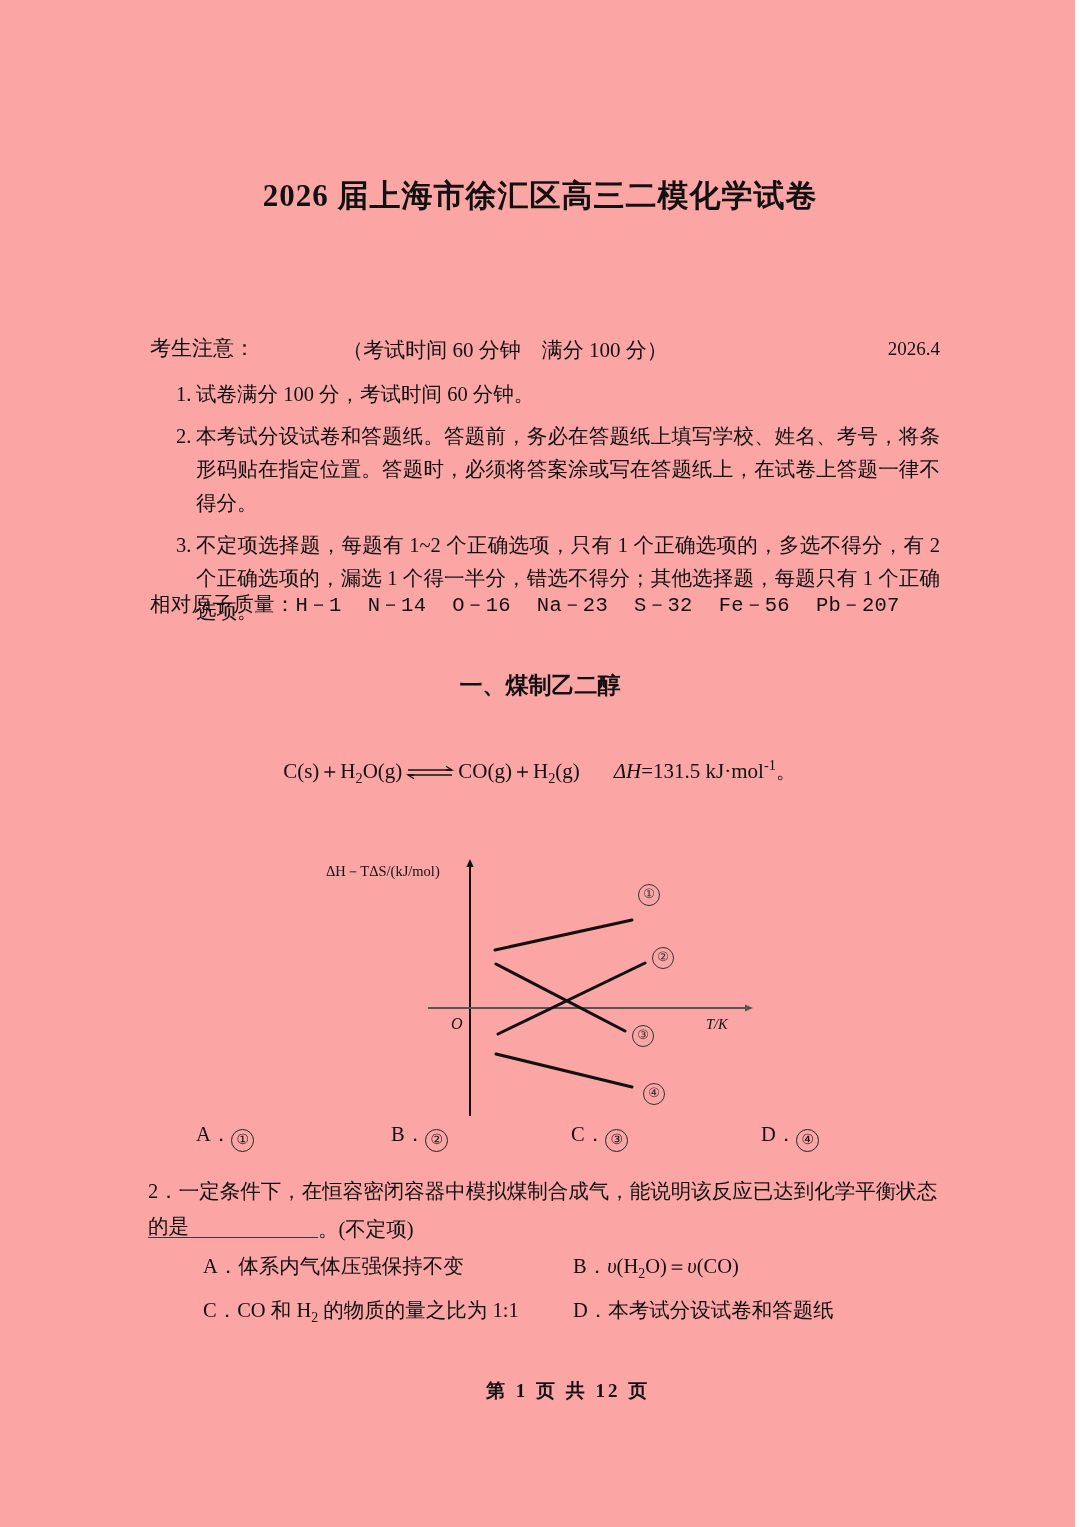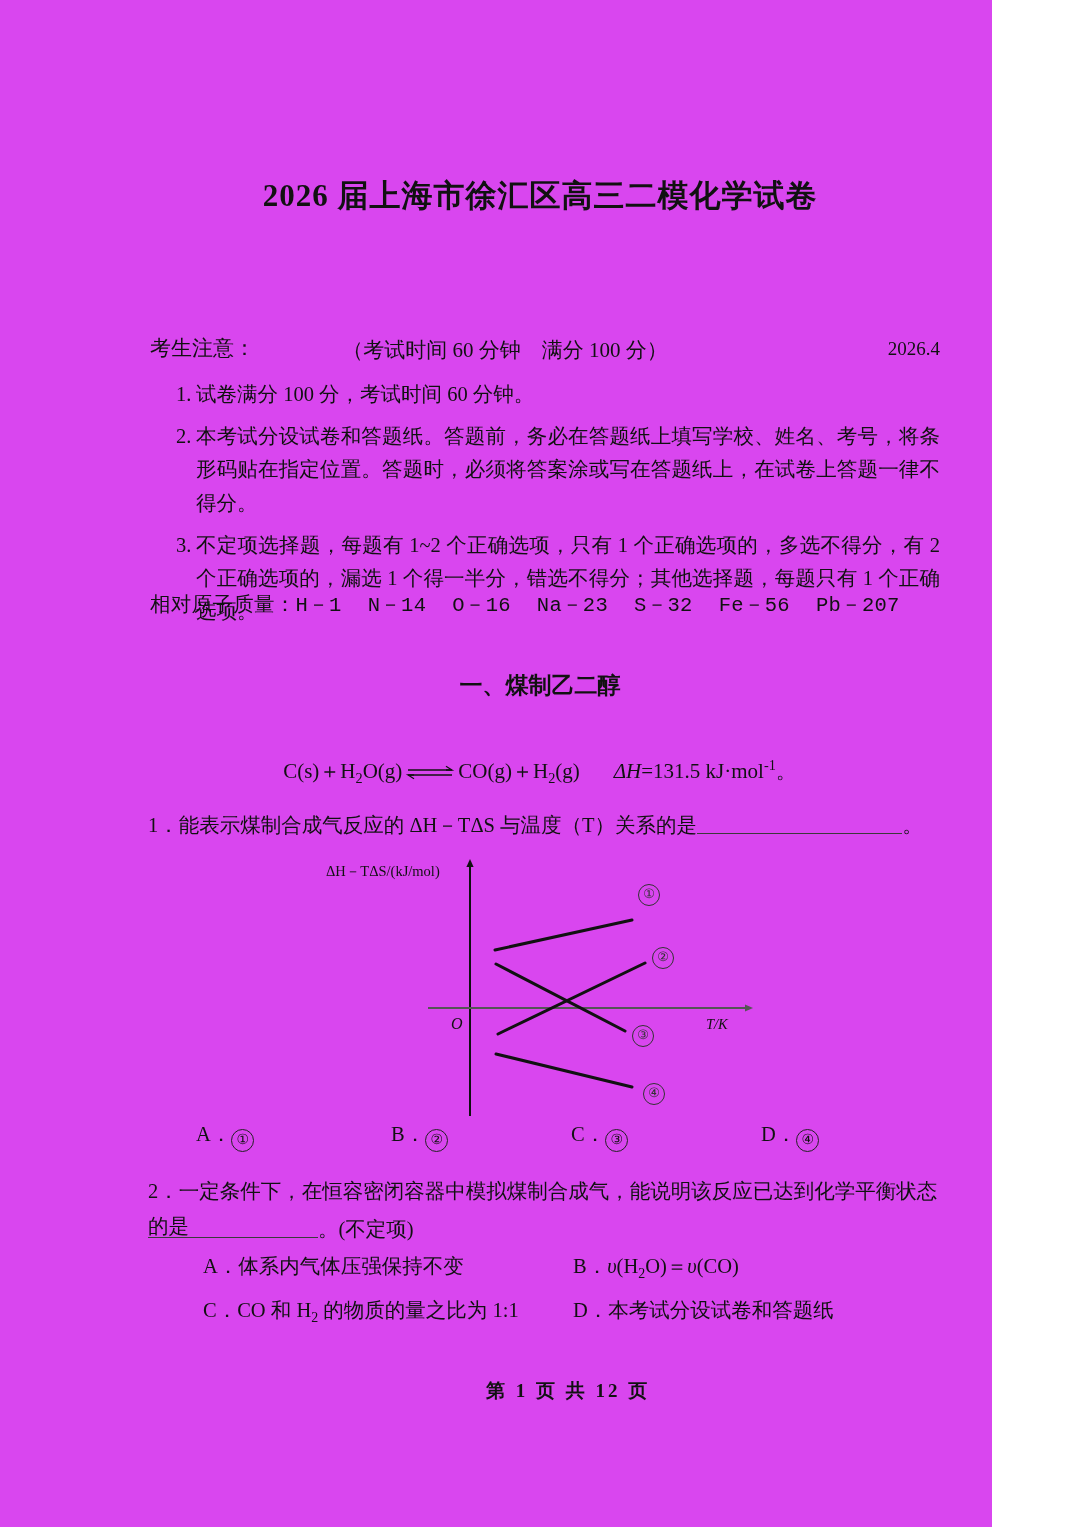--- a/index.html
+++ b/index.html
@@ -10,23 +10,23 @@
   body {
     width: 1080px;
     height: 1527px;
     font-family: "Liberation Serif", "DejaVu Serif", serif;
     color: #111111;
     position: relative;
     overflow: hidden;
   }
   .page {
     position: relative;
-    width: 992px;
+    width: 1075px;
     height: 1527px;
-    background: #d946ef;
+    background: #fca5a5;
   }
 
   
   .doc-title {
     position: absolute;
     top: 175px;
     left: 0;
     width: 1080px;
     text-align: center;
     font-size: 31px;
@@ -288,23 +288,20 @@
 
   <div class="equation">
     <span>C(s)＋H</span><sub>2</sub><span>O(g)</span><span class="eq-arrow"><svg width="52" height="20" viewBox="0 0 52 20">
           <line x1="4" y1="7" x2="48" y2="7" stroke="#111" stroke-width="1.3"></line>
           <polyline points="42,3.2 48,7 42,7" fill="none" stroke="#111" stroke-width="1.3"></polyline>
           <line x1="4" y1="12" x2="48" y2="12" stroke="#111" stroke-width="1.3"></line>
           <polyline points="10,15.8 4,12 10,12" fill="none" stroke="#111" stroke-width="1.3"></polyline>
         </svg></span><span>CO(g)＋H</span><sub>2</sub><span>(g)</span><span class="eq-gap"></span><i>ΔH</i><span>=131.5 kJ·mol</span><sup>-1</sup><span>。</span>
   </div>
 
-  <div class="q-line q1">
-    <span>1．</span><span>能表示煤制合成气反应的 ΔH－TΔS 与温度（T）关系的是</span><span class="blank-line blank-205"></span><span>。</span>
-  </div>
 
   <div class="graph">
     <svg width="440" height="262" viewBox="0 0 440 262">
 
       <line x1="150" y1="6" x2="150" y2="258" stroke="#111" stroke-width="2"></line>
       <polygon points="150,1 146.4,9 153.6,9" fill="#111"></polygon>
 
       <line x1="108" y1="150" x2="428" y2="150" stroke="#555" stroke-width="2"></line>
       <polygon points="433,150 425,146.4 425,153.6" fill="#555"></polygon>
 

